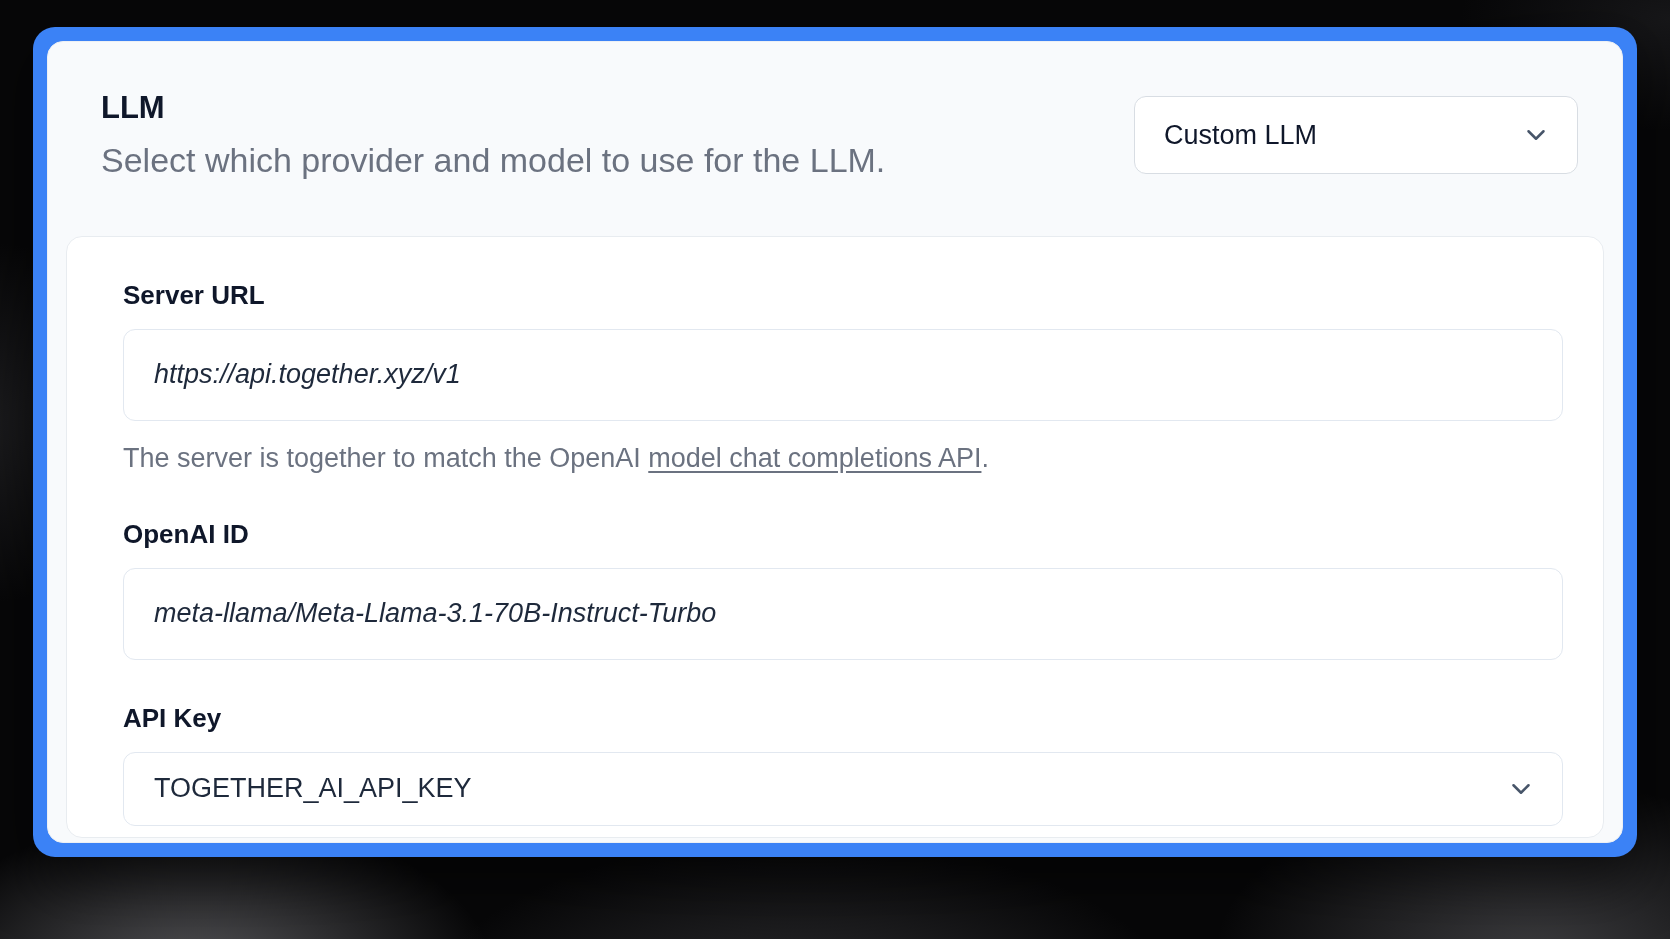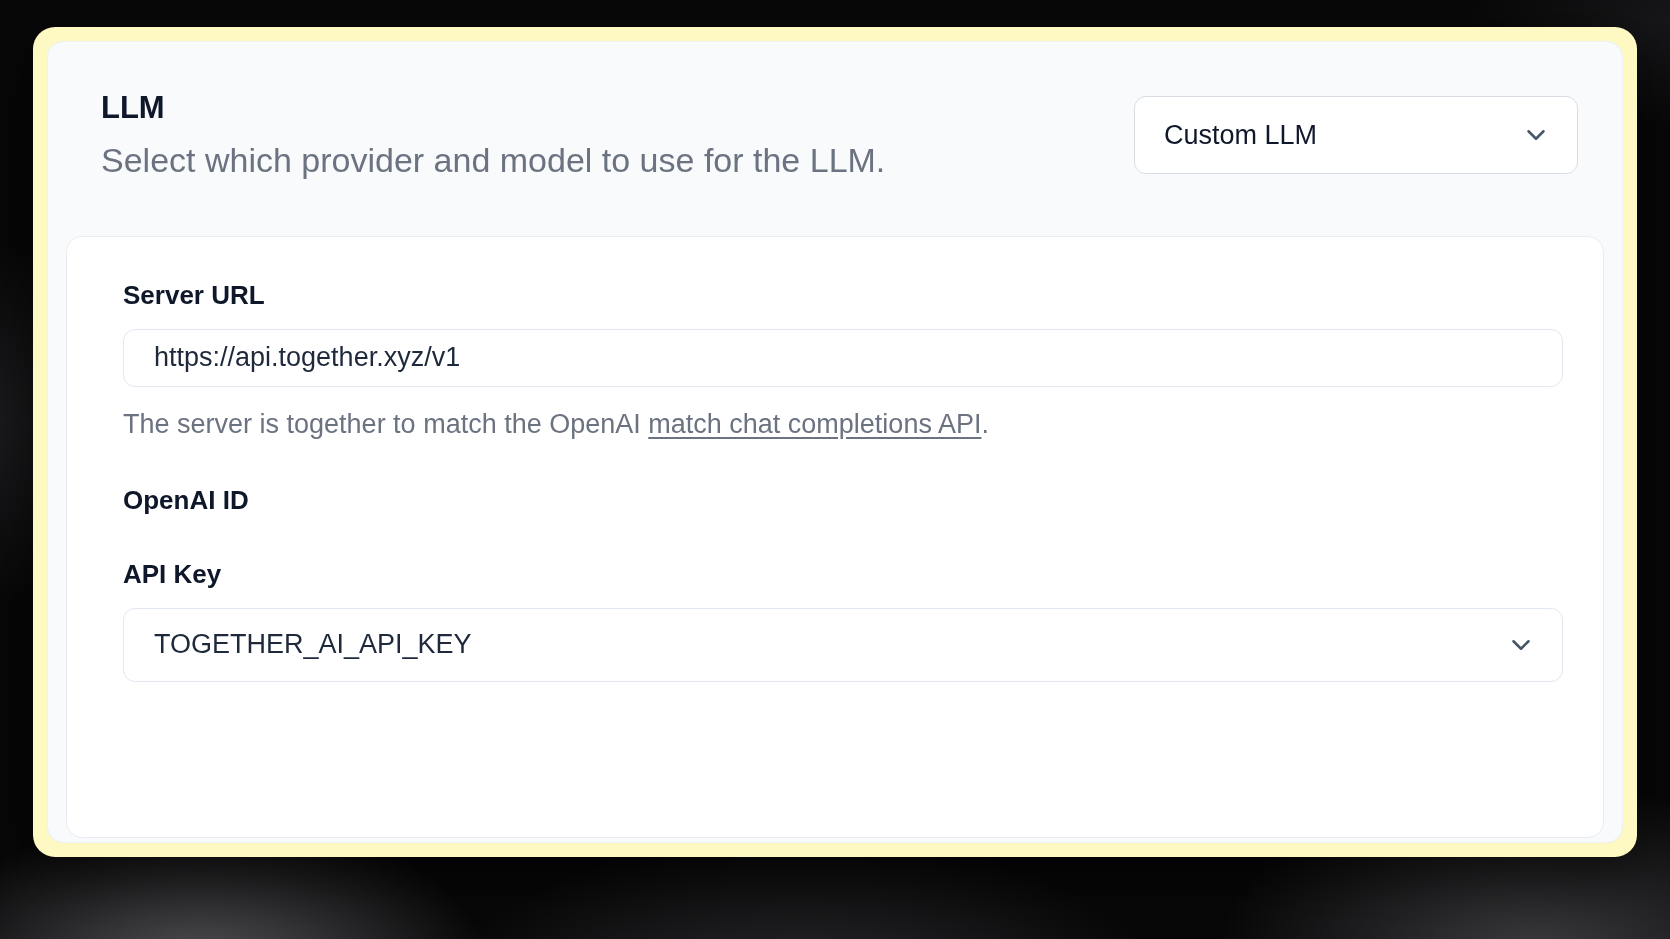--- a/index.html
+++ b/index.html
@@ -21,21 +21,21 @@
       radial-gradient(300px 160px at 100% 2%, rgba(60,60,65,0.30), transparent 70%),
       #070708;
   }
 
   .modal {
     position: absolute;
     left: 33px;
     top: 27px;
     width: 1604px;
     height: 830px;
-    background: #fef9c3;
+    background: #3b82f6;
     border-radius: 22px;
     box-shadow: 0 18px 60px rgba(0,0,0,0.55);
   }
 
   .section-card {
     position: absolute;
     left: 14px;
     right: 14px;
     top: 14px;
     bottom: 14px;
@@ -103,29 +103,30 @@
     font-size: 26px;
     font-weight: 700;
     color: #0f172a;
     margin-bottom: 18px;
     line-height: 1.15;
   }
 
   .text-input {
     display: block;
     width: 100%;
-    height: 58px;
+    height: 92px;
     border: 1px solid #e2e8f0;
     border-radius: 12px;
     padding: 0 30px;
     font-size: 27px;
     color: #1e293b;
     background: #ffffff;
     outline: none;
     font-family: "Liberation Sans", "DejaVu Sans", sans-serif;
+    font-style: italic;
   }
 
   .help-text {
     margin-top: 20px;
     font-size: 27px;
     color: #6b7280;
     line-height: 1.3;
   }
 
   .help-link {
@@ -173,26 +174,27 @@
         </svg>
       </div>
     </div>
 
     <div class="fields-card">
 
       <div class="field-group first">
         <label class="field-label">Server URL</label>
         <input class="text-input" type="text" value="https://api.together.xyz/v1" style="">
         <div class="help-text">
-          <span>The server is together to match the OpenAI </span><a class="help-link">match chat completions API</a><span>.</span>
+          <span>The server is together to match the OpenAI </span><a class="help-link">model chat completions API</a><span>.</span>
         </div>
       </div>
 
       <div class="field-group">
         <label class="field-label">OpenAI ID</label>
+        <input class="text-input" type="text" value="meta-llama/Meta-Llama-3.1-70B-Instruct-Turbo" style="">
       </div>
 
       <div class="field-group">
         <label class="field-label">API Key</label>
         <div class="key-select" role="combobox" aria-expanded="false">
           <span>TOGETHER_AI_API_KEY</span>
           <svg class="chevron" viewBox="0 0 24 24" fill="none" stroke="#475569" stroke-width="2" stroke-linecap="round" stroke-linejoin="round">
             <polyline points="6 9 12 15 18 9"></polyline>
           </svg>
         </div>

